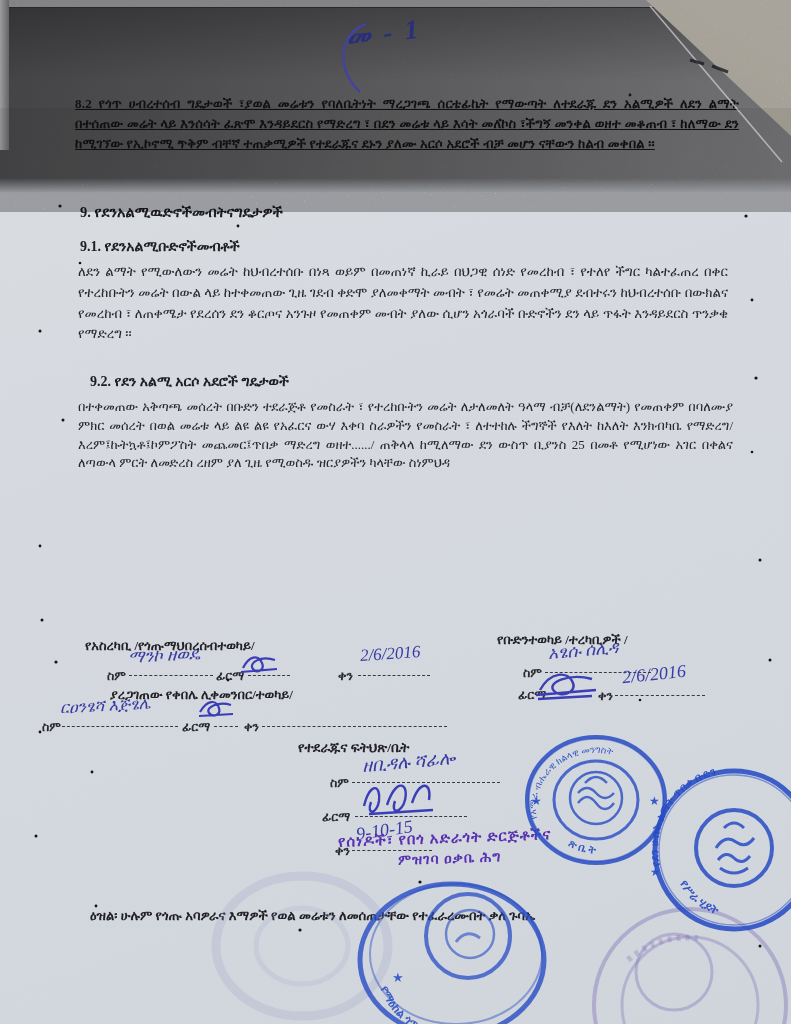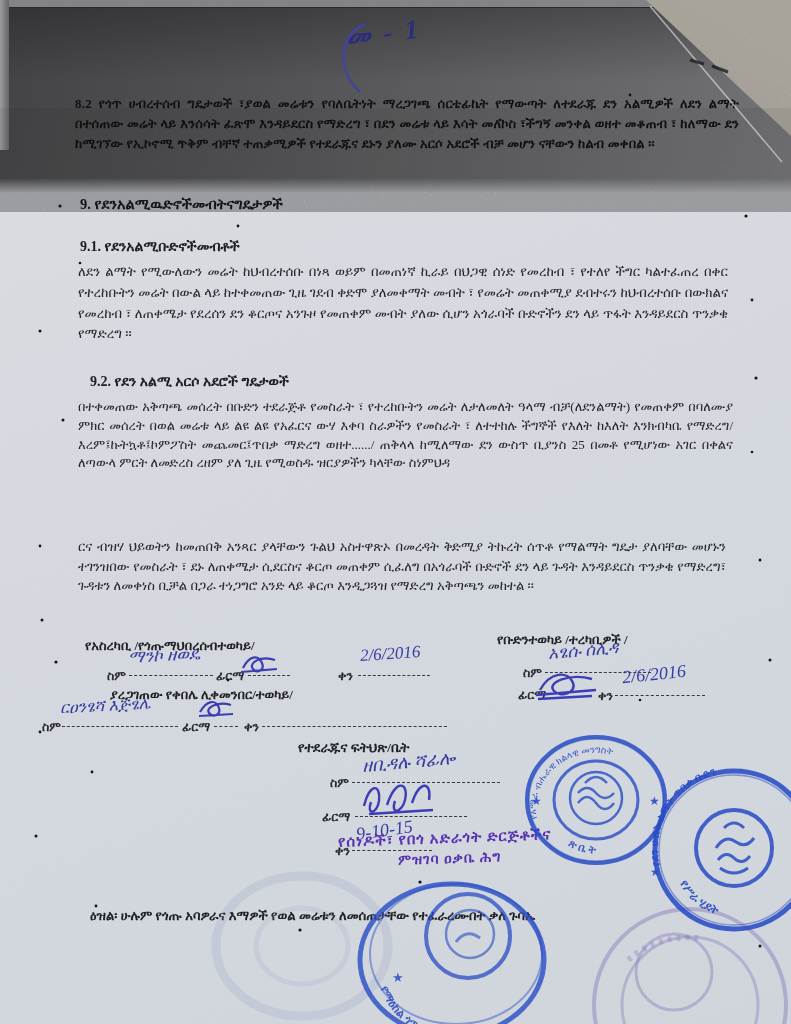--- a/index.html
+++ b/index.html
@@ -20,21 +20,21 @@
     background:linear-gradient(180deg,rgba(226,230,236,0) 0%,#e2e6ec 95%);}
   .band-top-edge{left:0;top:0;width:791px;height:7px;background:#b7b7ba;border-bottom:1px solid #3a3a3e;}
   .band-left-edge{left:0;top:0;width:9px;height:150px;background:linear-gradient(90deg,#d8dade,#8d8d90);}
   .fold{
     left:0;top:0;width:791px;height:150px;
     clip-path:polygon(646px 0px,791px 0px,791px 136px);
     background:linear-gradient(210deg,#ebe5d8 10%,#d7d1c3 55%,#bdb7aa 100%);
   }
   .band-text{
     left:75px;top:94px;width:664px;font-size:13px;line-height:20.2px;
-    text-align:justify;color:#17171c;font-weight:600;letter-spacing:.2px;
+    text-align:justify;color:#17171c;font-weight:600;letter-spacing:.2px;text-decoration:underline;
   }
   .page-mark{
     left:346px;top:18px;font-size:27px;color:#42439d;transform:rotate(-7deg);
     font-style:italic;font-weight:600;letter-spacing:3px;
   }
   
   .h1{font-weight:700;font-size:14.5px;color:#202026;}
   .para{ text-align:justify;color:#2a2a30;}
   .p91{left:78px;top:262px;width:650px;font-size:13.4px;line-height:20.8px;}
   .p92{left:78px;top:398px;width:655px;font-size:13px;line-height:18.8px;}
@@ -56,26 +56,25 @@
 
   <div class="abs band"></div>
   <div class="abs band-top-edge"></div>
   <div class="abs band-left-edge"></div>
   <div class="abs fold"></div>
   <div class="abs band-fade"></div>
 
   <div class="abs page-mark hand">መ - 1</div>
   <div class="abs band-text">8.2 የጎጥ ሀብረተሰብ ግዴታወች ፣ያወል መሬቱን የባለቤትነት ማረጋገጫ ሰርቴፊኬት የማውጣት ለተደራጁ ደን አልሚዎች ለደን ልማት በተሰጠው መሬት ላይ እንሰሳት ፈጽሞ እንዳይደርስ የማድረግ ፣ በደን መሬቱ ላይ እሳት መለኮስ ፣ችግኝ መንቀል ወዘተ መቆጠብ ፣ ከለማው ደን ከሚገኘው የኢኮኖሚ ጥቅም ብቸኛ ተጠቃሚዎች የተደራጁና ደኑን ያለሙ አርሶ አደሮች ብቻ መሆን ናቸውን ከልብ መቀበል ፡፡</div>
 
-  <div class="abs h1" style="left:80px;top:196px;">9. የደንአልሚዉድኖችመብትናግዴታዎች</div>
+  <div class="abs h1" style="left:80px;top:204px;">9. የደንአልሚዉድኖችመብትናግዴታዎች</div>
   <div class="abs h1" style="left:80px;top:239px;font-size:14px;">9.1. የደንአልሚቡድኖችመብቶች</div>
   <div class="abs para p91">ለደን ልማት የሚውለውን መሬት ከህብረተሰቡ በነጻ ወይም በመጠነኛ ኪራይ በህጋዊ ሰነድ የመረከብ ፣ የተለየ ችግር ካልተፈጠረ በቀር የተረከቡትን መሬት በውል ላይ ከተቀመጠው ጊዜ ገደብ ቀድሞ ያለመቀማት መብት ፣ የመሬት መጠቀሚያ ደብተሩን ከህብረተሰቡ በውክልና የመረከብ ፣ ለጠቀሜታ የደረሰን ደን ቆርጦና አንጉዞ የመጠቀም መብት ያለው ሲሆን አጎራባች ቡድኖችን ደን ላይ ጥፋት እንዳይደርስ ጥንቃቄ የማድረግ ፡፡</div>
   <div class="abs h1" style="left:90px;top:374px;font-size:14px;">9.2. የደን አልሚ አርሶ አደሮች ግዴታወች</div>
   <div class="abs para p92">በተቀመጠው አቅጣጫ መሰረት በቡድን ተደራጅቶ የመስራት ፣ የተረከቡትን መሬት ለታለመለት ዓላማ ብቻ(ለደንልማት) የመጠቀም በባለሙያ ምክር መሰረት በወል መሬቱ ላይ ልዩ ልዩ የአፈርና ውሃ እቀባ ስራዎችን የመስራት ፣ ለተተከሉ ችግኞች የእለት ከእለት እንክብካቤ የማድረግ/እረም፤ኩትኳቶ፤ኮምፖስት መጨመር፤ጥበቃ ማድረግ ወዘተ....../ ጠቅላላ ከሚለማው ደን ውስጥ ቢያንስ 25 በመቶ የሚሆነው አገር በቀልና ለጣውላ ምርት ለመድረስ ረዘም ያለ ጊዜ የሚወስዱ ዝርያዎችን ካላቸው ስነምህዳ</div>
-  <div class="abs para p92b">ርና ብዝሃ ህይወትን ከመጠበቅ አንጻር ያላቸውን ጉልህ አስተዋጽኦ በመረዳት ቅድሚያ ትኩረት ሰጥቶ የማልማት ግዴታ ያለባቸው መሆኑን ተገንዝበው የመስራት ፣ ደኑ ለጠቀሜታ ሲደርስና ቆርጦ መጠቀም ሲፈለግ በአጎራባች ቡድኖች ደን ላይ ጉዳት እንዳይደርስ ጥንቃቄ የማድረግ፣ ጉዳቱን ለመቀነስ ቢቻል በጋራ ተነጋግሮ አንድ ላይ ቆርጦ እንዲጋጓዝ የማድረግ አቅጣጫን መከተል ፡፡</div>
 
   <div class="abs sighead" style="left:85px;top:638px;">የአስረካቢ /የጎጡማህበረሰብተወካይ/</div>
   <div class="abs sighead" style="left:497px;top:632px;">የቡድንተወካይ /ተረካቢዎች /</div>
 
   <div class="abs lbl" style="left:107px;top:661px;">ስም</div>
   <div class="abs dash" style="left:129px;top:674px;width:84px;"></div>
   <div class="abs hand" style="left:128px;top:646px;font-size:17px;transform:rotate(-3deg);">ማንኮ ዘወዴ</div>
   <div class="abs lbl" style="left:216px;top:661px;">ፊርማ</div>
   <div class="abs dash" style="left:248px;top:674px;width:42px;"></div>
   <div class="abs lbl" style="left:338px;top:661px;">ቀን</div>

